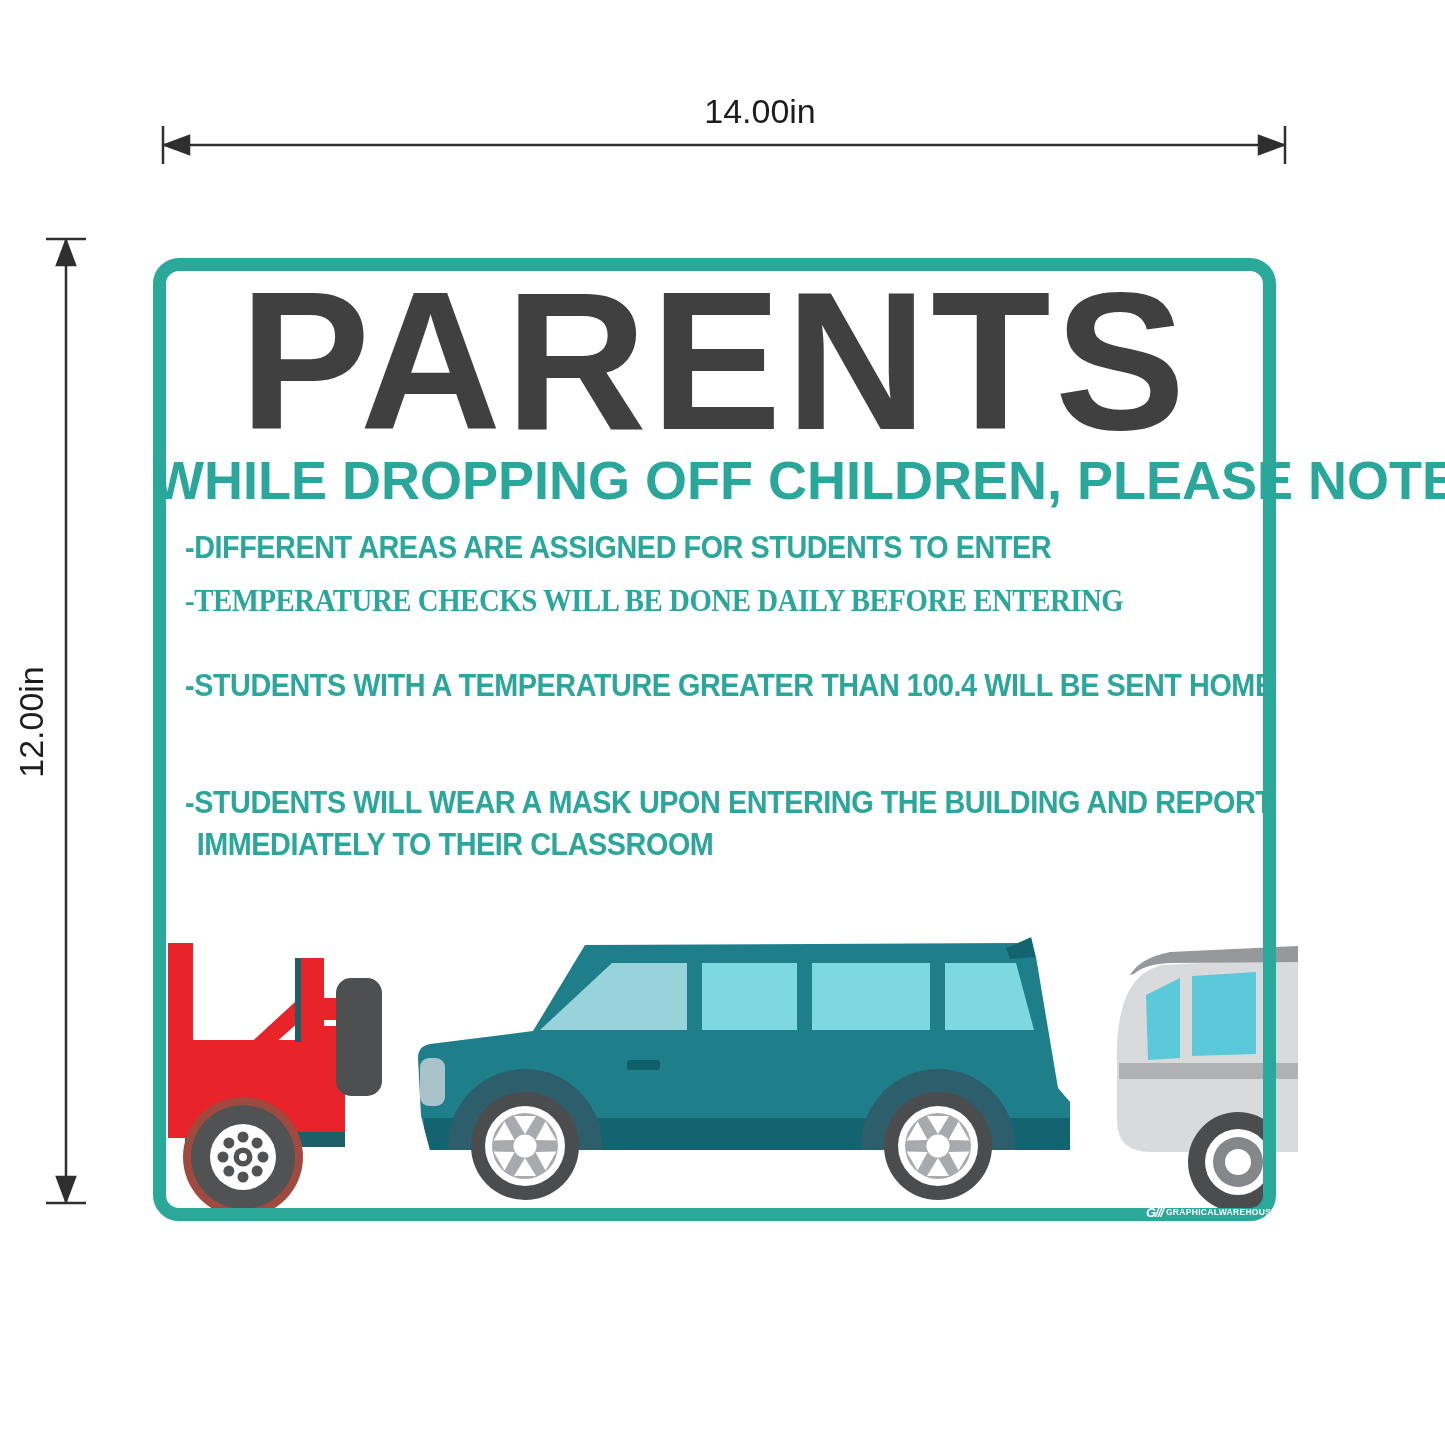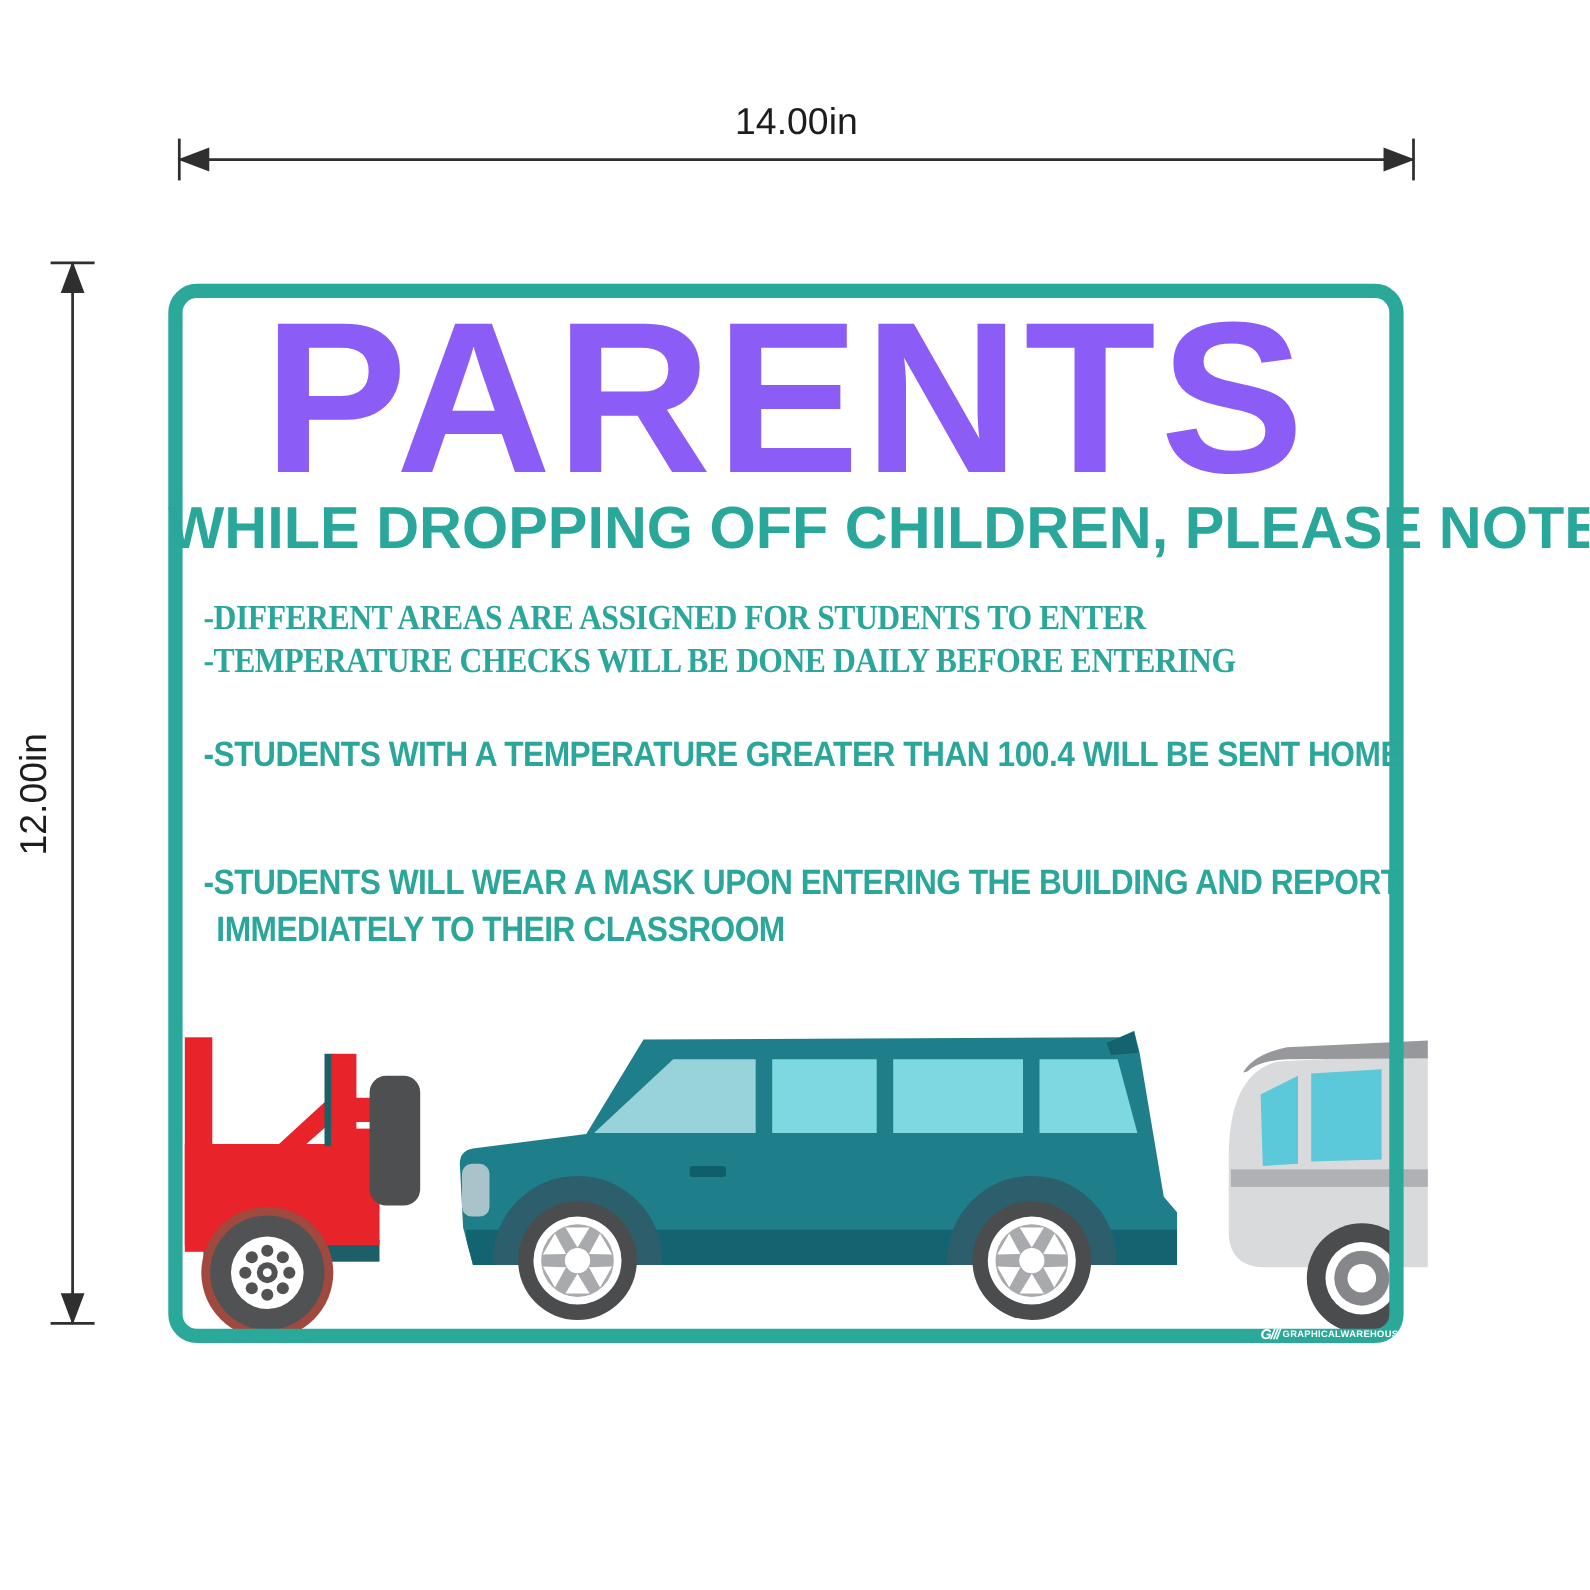--- a/index.html
+++ b/index.html
@@ -11,21 +11,21 @@
   
   .dim-label{color:#1d1d1d;font-size:34px;font-weight:400;text-align:center;}
   .dim-label.vert{transform:rotate(-90deg);}
 
   
   .sign-frame{left:153px;top:258px;width:1123px;height:963px;
               border:13px solid #2aa89a;border-radius:26px;box-sizing:border-box;z-index:3;}
 
   
   .sign-title{left:153px;top:264px;width:1123px;text-align:center;
-              color:#8b5cf6;font-size:196px;font-weight:800;letter-spacing:4px;line-height:1;
+              color:#404040;font-size:196px;font-weight:800;letter-spacing:4px;line-height:1;
               white-space:nowrap;z-index:4;}
   .sign-subtitle{left:153px;top:451px;width:1123px;text-align:center;
                  color:#28a79a;font-size:54px;font-weight:800;line-height:1.1;
                  white-space:nowrap;z-index:4;}
   .bullet{left:185px;color:#2aa79a;font-size:32px;font-weight:800;line-height:42px;
           white-space:nowrap;z-index:4;}
   .bullet .ln{display:block;transform:scaleX(0.9);transform-origin:left center;
               letter-spacing:-0.5px;white-space:nowrap;}
   .bullet .ln.indent{padding-left:13px;}
 
@@ -52,21 +52,21 @@
       <polygon points="1283,145 1259,136 1259,154"></polygon>
 
       <line x1="66" y1="239" x2="66" y2="1203"></line>
       <line x1="46" y1="239" x2="86" y2="239"></line>
       <line x1="46" y1="1203" x2="86" y2="1203"></line>
       <polygon points="66,241 57,265 75,265"></polygon>
       <polygon points="66,1201 57,1177 75,1177"></polygon>
     </g>
   </svg>
 
-  <div class="abs dim-label" style="left:624px;top:92px;width:200px;">14.00in</div>
+  <div class="abs dim-label" style="left:660px;top:92px;width:200px;">14.00in</div>
   <div class="abs dim-label vert" style="left:-26px;top:700px;width:120px;height:44px;">12.00in</div>
 
   <svg class="abs z1" width="1445" height="1445" viewBox="0 0 1445 1445" style="left:0;top:0;">
     <defs>
       <clipPath id="suvBodyClip">
         <path d="M585,945 L1018,943 L1031,937 L1036,957 L1058,1088 L1070,1102 L1070,1150
                  L430,1150 L421,1116 L418,1058 Q418,1046 430,1044 L533,1031 Z"></path>
       </clipPath>
       <clipPath id="vanWheelClip">
           <rect x="1170" y="1095" width="102" height="130"></rect>
@@ -156,21 +156,21 @@
         <circle cx="1238" cy="1162" r="13" fill="#ffffff"></circle>
       </g>
     </g>
   </svg>
 
   <div class="abs sign-frame"></div>
 
   <div class="abs sign-title">PARENTS</div>
   <div class="abs sign-subtitle">WHILE DROPPING OFF CHILDREN, PLEASE NOTE:</div>
 
-  <div class="abs bullet" style="top:540px;font-family:Liberation Serif, serif;">
+  <div class="abs bullet" style="top:526px;">
     <span class="ln">-DIFFERENT AREAS ARE ASSIGNED FOR STUDENTS TO ENTER</span>
   </div>
   <div class="abs bullet" style="top:579px;font-family:Liberation Serif, serif;">
     <span class="ln">-TEMPERATURE CHECKS WILL BE DONE DAILY BEFORE ENTERING</span>
   </div>
   <div class="abs bullet" style="top:664px;text-align:center;">
     <span class="ln">-STUDENTS WITH A TEMPERATURE GREATER THAN 100.4 WILL BE SENT HOME</span>
   </div>
   <div class="abs bullet" style="top:781px;">
     <span class="ln">-STUDENTS WILL WEAR A MASK UPON ENTERING THE BUILDING AND REPORT</span>

